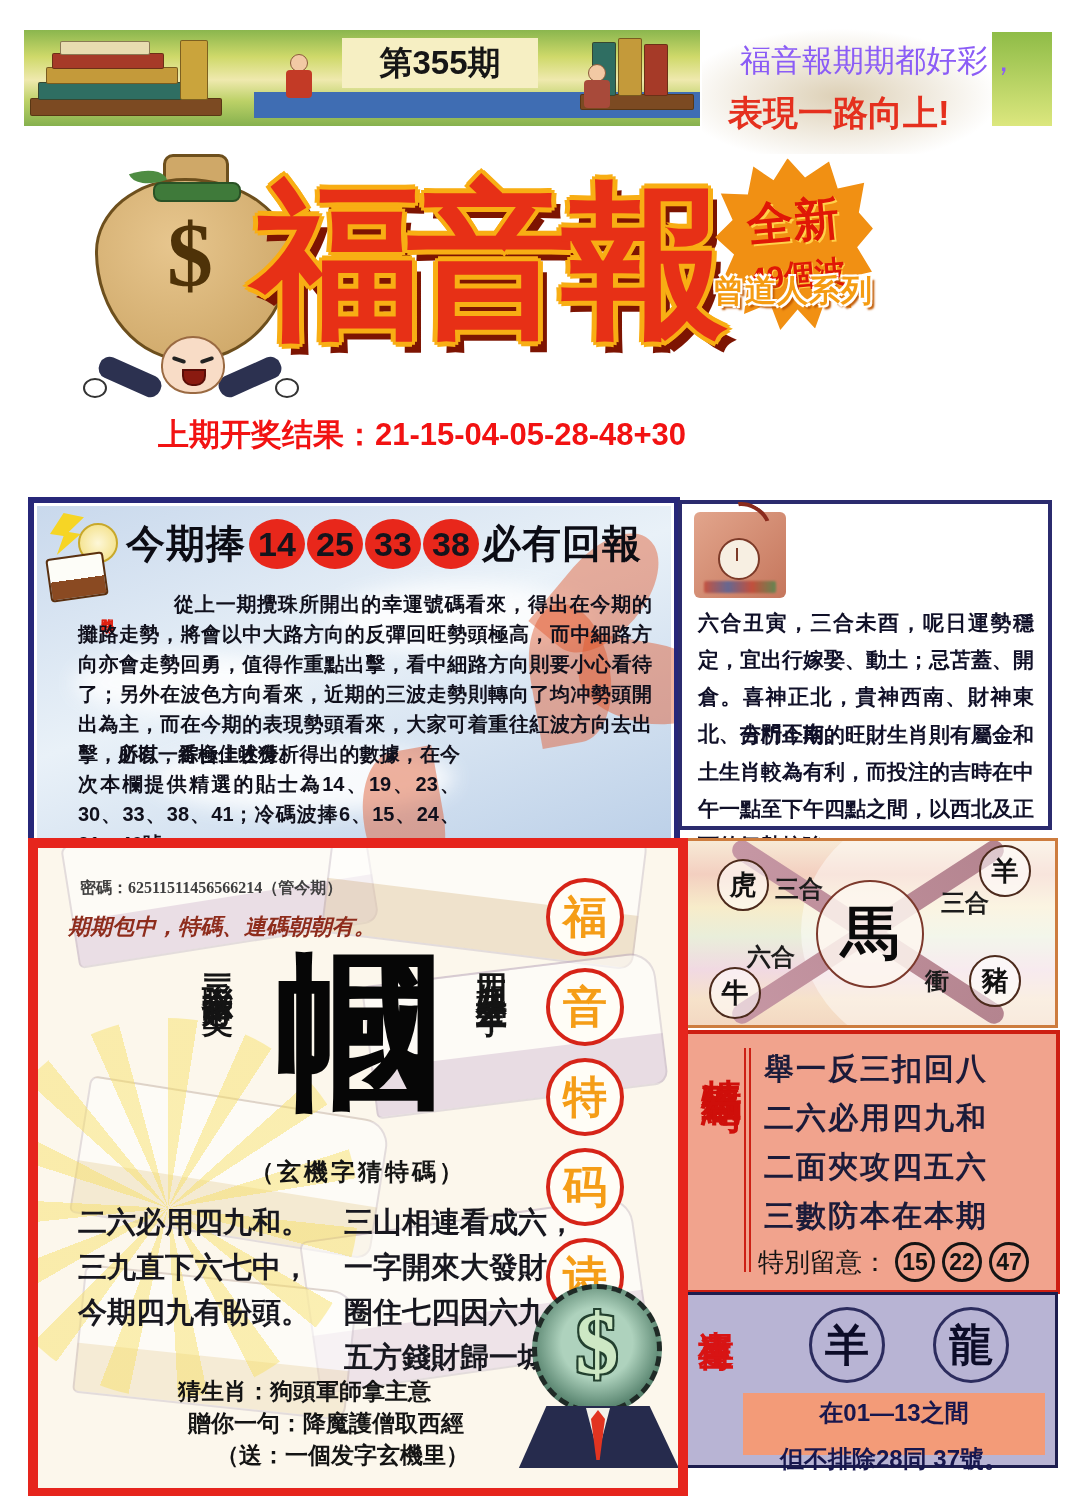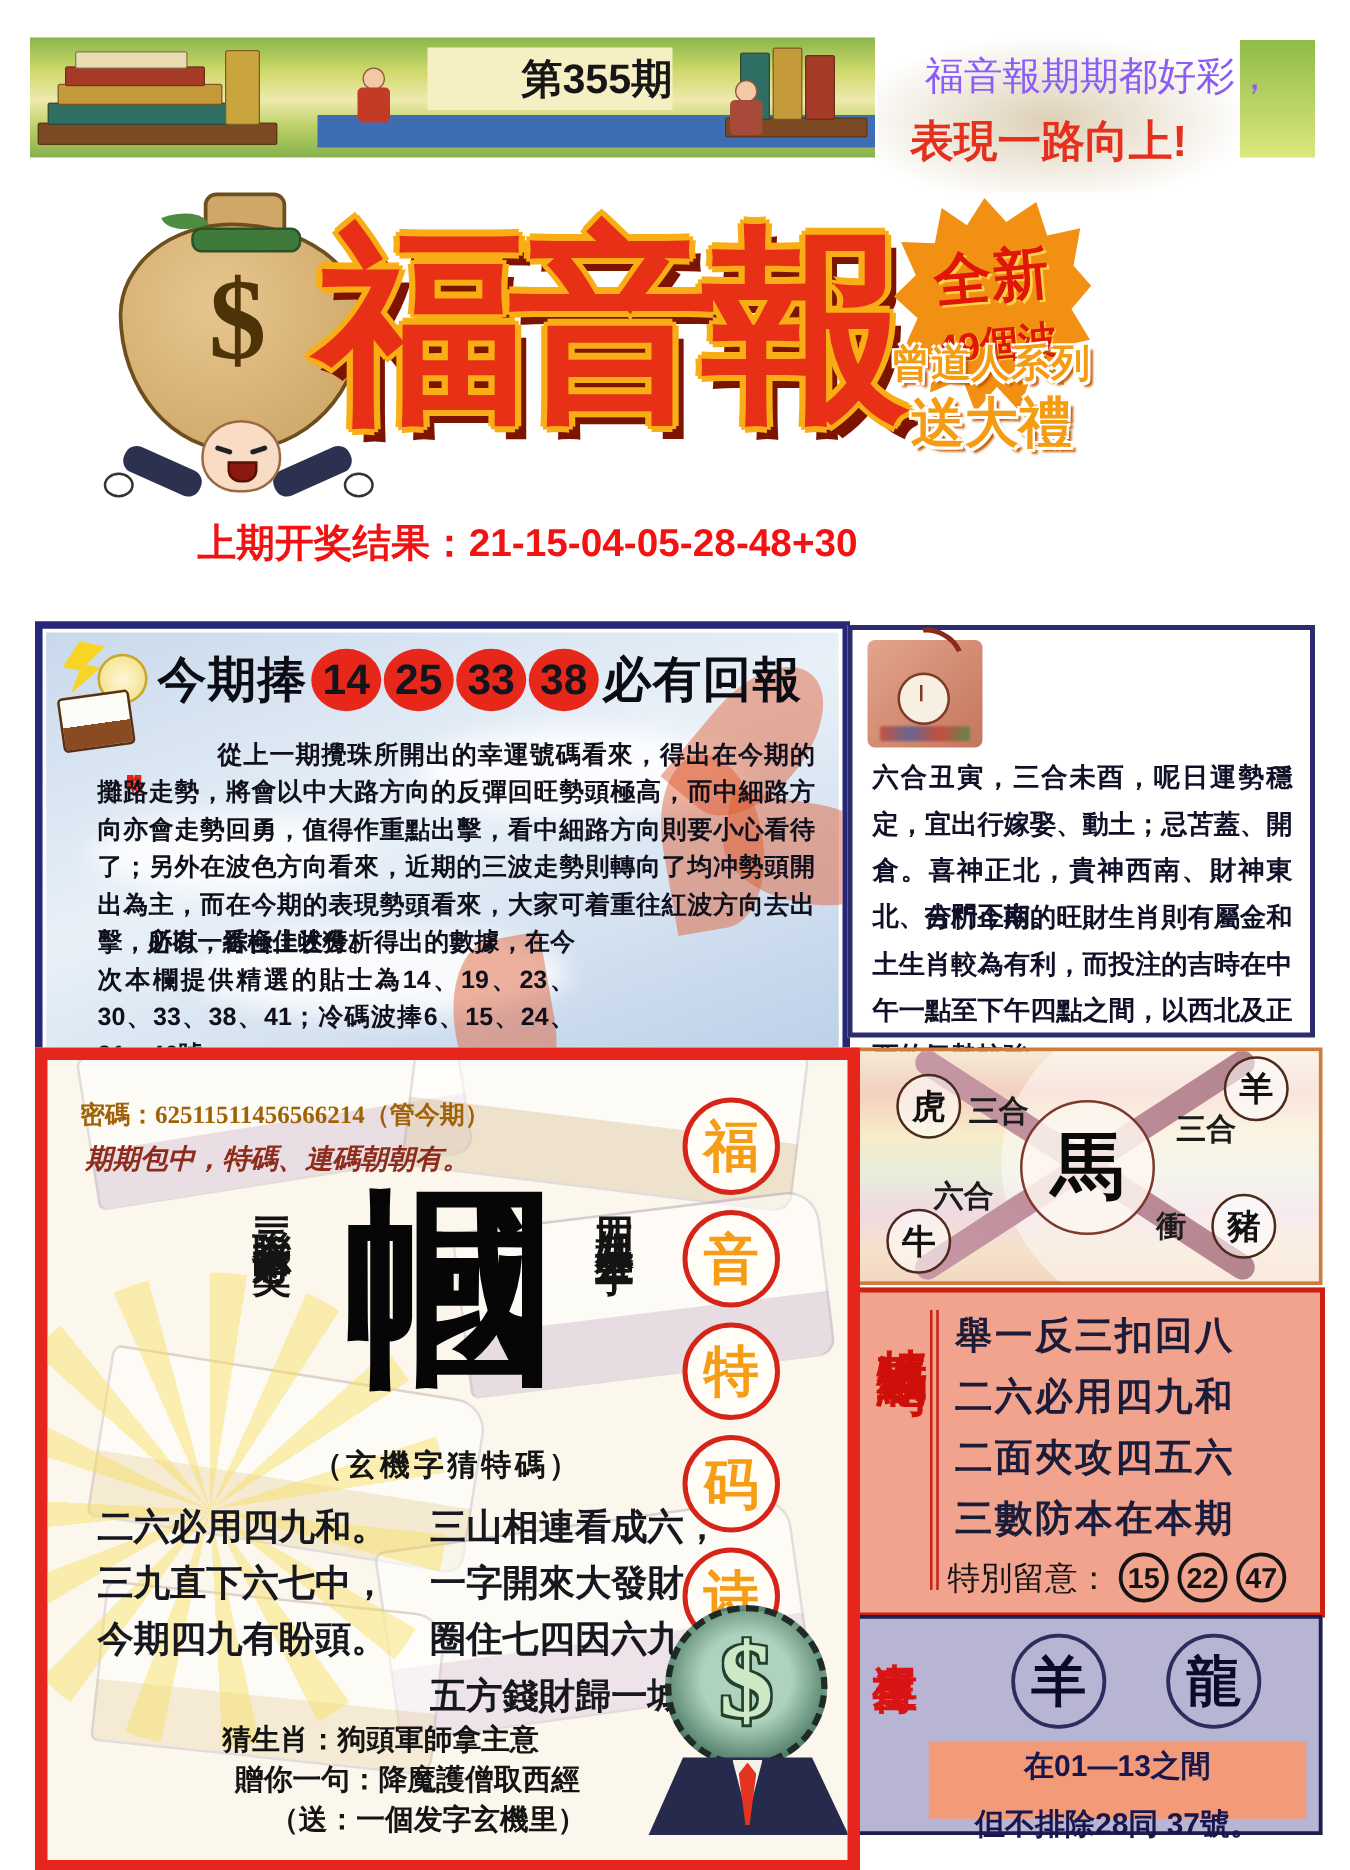--- a/index.html
+++ b/index.html
@@ -5,21 +5,21 @@
   html,body{margin:0;padding:0;background:#fff}
   #page{position:relative;width:1080px;height:1496px;background:#ffffff;overflow:hidden;
         font-family:"Liberation Sans",sans-serif;}
 
   
   .banner{position:absolute;left:24px;top:30px;width:676px;height:96px;
     background:linear-gradient(180deg,#8ab64e 0%,#cfd96a 28%,#efe9ae 52%,#bcd167 74%,#86b14e 100%);}
   .banner-stripe{position:absolute;left:230px;right:0;bottom:8px;height:26px;background:#3f6db3}
   .bk{position:absolute;border-radius:2px;border:1px solid rgba(60,40,10,.55)}
   .issue-box{position:absolute;left:318px;top:8px;width:196px;height:50px;background:#f6efc3;
-    display:flex;align-items:center;justify-content:flex-end;font-size:33px;font-weight:bold;color:#161616}
+    display:flex;align-items:center;justify-content:center;font-size:33px;font-weight:bold;color:#161616}
   .kid{position:absolute}
   .kid .head{width:16px;height:16px;border-radius:50%;background:#f2c9a4;border:1px solid #8a5a3a;margin:0 auto}
   .kid .body{width:26px;height:28px;border-radius:4px;margin-top:-2px}
 
   
   .slogan{position:absolute;left:702px;top:26px;width:350px;height:128px}
   .slogan-blob{position:absolute;left:0;top:0;right:46px;bottom:0;
     background:radial-gradient(ellipse at 45% 55%,#ddd0b6 0%,rgba(221,208,182,0) 68%)}
   .slogan-green{position:absolute;right:0;top:6px;width:60px;height:94px;
     background:linear-gradient(180deg,#8fbc47,#dce77e)}
@@ -170,21 +170,21 @@
   .pbk{position:absolute;border:2px solid rgba(150,130,150,.45);border-radius:8px 26px 14px 6px;opacity:.55;
     background:linear-gradient(180deg,#ffffff 0 62%,var(--edge,#d9c9dd) 62%)}
   .pbk1{left:30px;top:-26px;width:300px;height:120px;transform:rotate(-9deg);--edge:#dccbe0}
   .pbk2{left:290px;top:-40px;width:310px;height:140px;transform:rotate(7deg);--edge:#e6d2b2}
   .pbk3{left:330px;top:120px;width:290px;height:130px;transform:rotate(-7deg);--edge:#d8c6dc}
   .pbk4{left:40px;top:250px;width:300px;height:135px;transform:rotate(9deg);--edge:#efe0bd}
   .pbk5{left:270px;top:370px;width:330px;height:150px;transform:rotate(-8deg);--edge:#e3d3e6}
   .pbk6{left:40px;top:430px;width:270px;height:125px;transform:rotate(6deg);--edge:#f0e2c4}
   .rays{position:absolute;left:-60px;top:170px;width:380px;height:380px;border-radius:50%;opacity:.9;
     background:repeating-conic-gradient(rgba(247,222,92,.5) 0 9deg,rgba(247,222,92,0) 9deg 24deg)}
-  .pw1{position:absolute;left:26px;top:30px;font-size:20px;font-weight:700;color:#a16207;z-index:2;
+  .pw1{position:absolute;left:42px;top:30px;font-size:16px;font-weight:700;color:#404040;z-index:2;
     font-family:"Liberation Serif",serif}
   .pw2{position:absolute;left:30px;top:64px;font-size:22px;font-weight:700;font-style:italic;color:#8e2c1c;
     z-index:2;font-family:"Liberation Serif",serif}
   .vphrase{position:absolute;writing-mode:vertical-rl;text-orientation:upright;font-size:31px;font-weight:900;
     color:#141414;letter-spacing:5px;z-index:2;font-family:"Liberation Serif",serif}
   .vp-l{left:158px;top:102px;height:256px}
   .vp-r{left:432px;top:102px;height:256px}
   .bigchar{position:absolute;left:232px;top:96px;width:180px;text-align:center;font-size:168px;line-height:176px;
     font-weight:900;color:#060606;font-family:"Liberation Serif",serif;z-index:2}
   .mcaption{position:absolute;left:170px;top:308px;width:300px;text-align:center;font-size:24px;font-weight:900;
@@ -274,21 +274,20 @@
       <div class="mb-mouth"></div>
     </div>
   </div>
 
   <div class="main-title">福音報</div>
   <div class="burst">
     <div class="burst-l1">全新</div>
     <div class="burst-l2">49個波</div>
   </div>
   <div class="series-line">曾道人系列</div>
-  <div class="gift-line">送大禮</div>
 
   <div class="result-line">
     <span>上期开奖结果：</span><span>21-15-04-05-28-48+30</span>
   </div>
 
   <div class="panel-analysis">
     <div class="cloud" style="left:40px;top:150px;width:220px;height:60px"></div>
     <div class="cloud" style="left:300px;top:80px;width:260px;height:70px"></div>
     <div class="cloud" style="left:120px;top:240px;width:300px;height:70px"></div>
     <div class="petal" style="right:30px;top:20px;transform:rotate(40deg)"></div>

